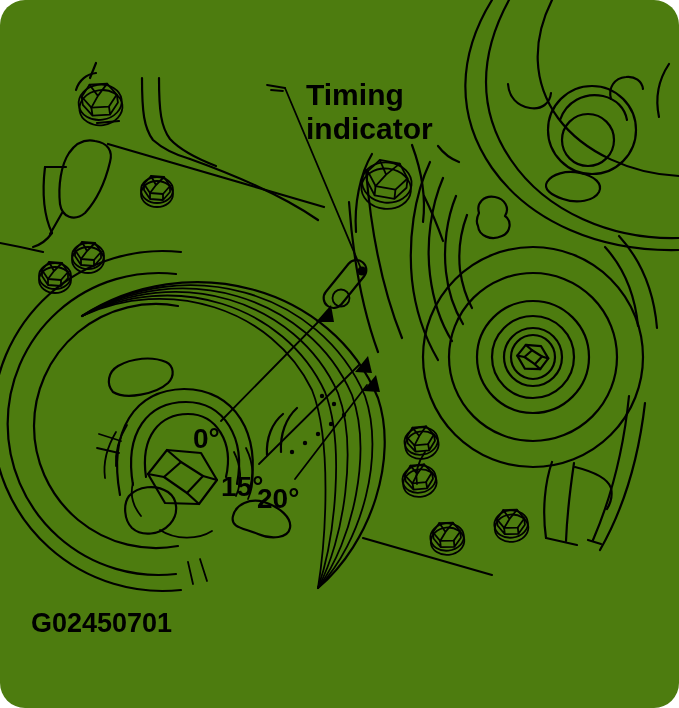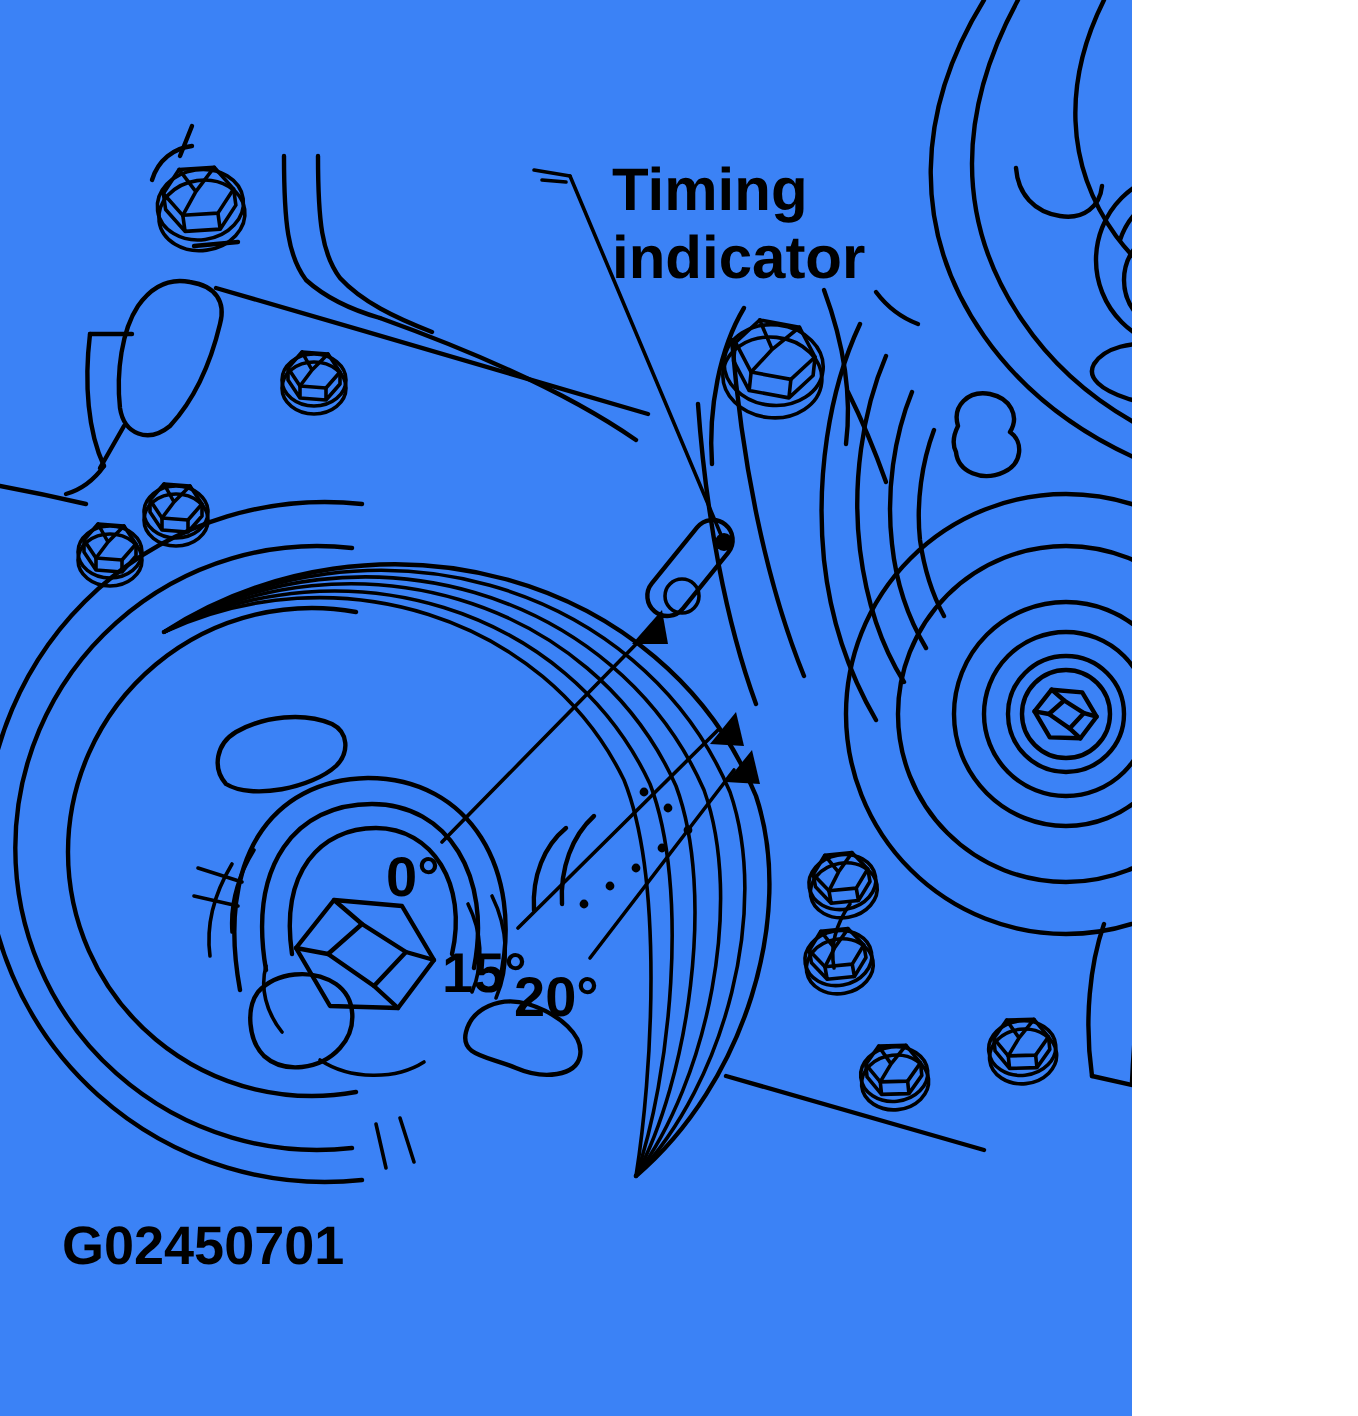--- a/index.html
+++ b/index.html
@@ -1,16 +1,16 @@
 <!DOCTYPE html>
 <html><head>
 <meta charset="utf-8">
 <style>
   html,body{margin:0;padding:0;background:#fff;}
-  .stage{position:relative;width:566px;height:708px;background:#3b82f6;overflow:hidden;}
+  .stage{position:relative;width:679px;height:708px;background:#4d7c0f;overflow:hidden;border-radius:25px;}
   svg{display:block;}
   path,circle,ellipse,line,rect{vector-effect:non-scaling-stroke;}
   .ln{fill:none;stroke:#000;stroke-width:2.2;stroke-linecap:round;stroke-linejoin:round;}
   .ln-thin{fill:none;stroke:#000;stroke-width:1.8;stroke-linecap:round;stroke-linejoin:round;}
   .solid{fill:#000;stroke:none;}
   .lbl{font-family:"Liberation Sans", sans-serif;font-weight:700;fill:#000;}
   .lbl-callout{font-size:30px;}
   .lbl-deg{font-size:28px;}
   .lbl-caption{font-size:27px;}
 </style>

